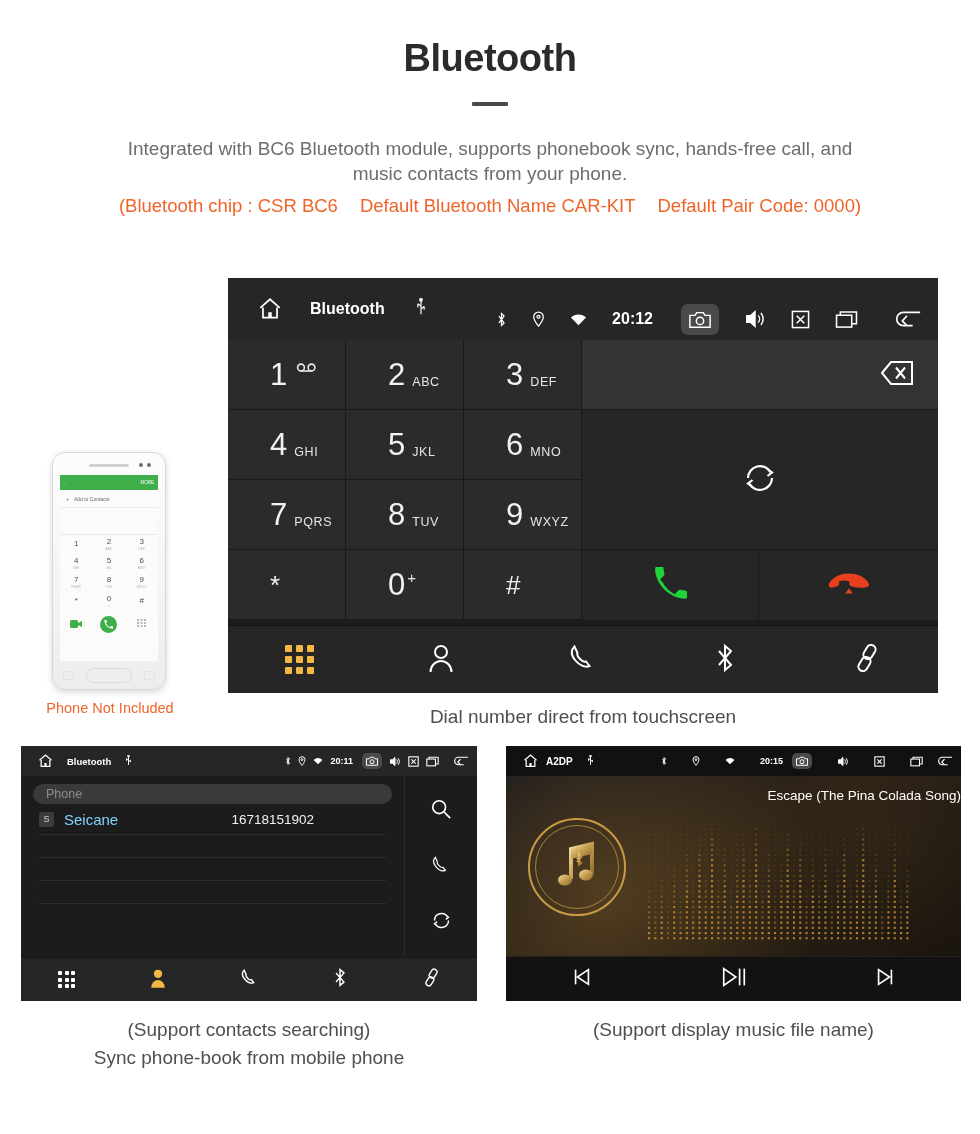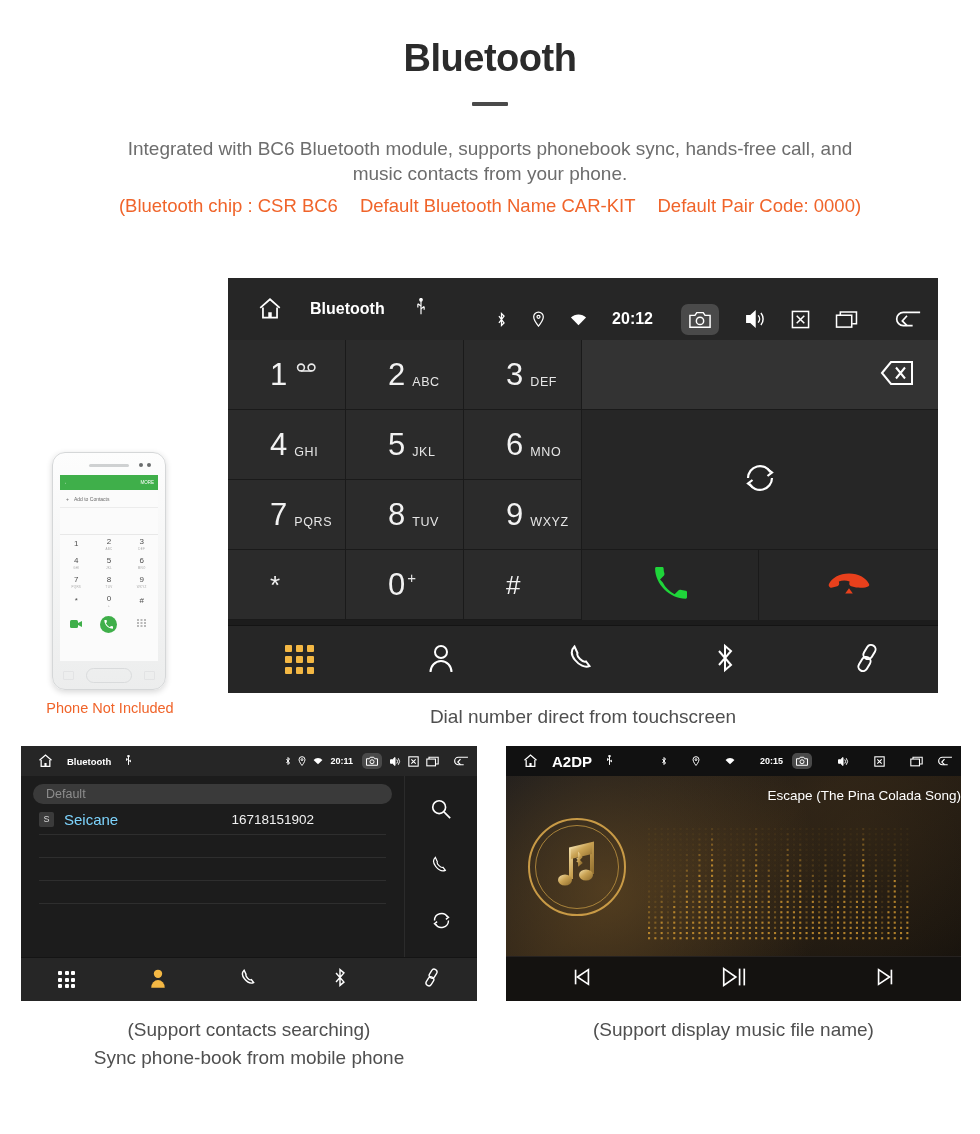--- a/index.html
+++ b/index.html
@@ -245,21 +245,21 @@
     align-items:center;justify-content:space-around;padding:6px 0;
   }
   #contacts-unit .tabbar{height:44px;}
 
   
   #music-unit{
     left:506px;top:746px;width:455px;height:255px;background:#0c0c0c;
   }
   #music-unit .statusbar{height:30px;padding:0 8px;font-size:9px;background:#111111;}
   #music-unit .sb-home{width:32px;display:flex;justify-content:center;}
-  #music-unit .sb-title{font-size:15px;margin-left:6px;}
+  #music-unit .sb-title{font-size:10px;}
   #music-unit .sb-usb{margin-left:14px;}
   #music-unit .sb-right>*{margin-left:25px;}
   #music-unit .cam-hl{padding:3px 4px;margin-left:9px;border-radius:5px;}
   .mu-body{
     position:absolute;left:0;top:30px;right:0;bottom:44px;
     background:
       radial-gradient(circle at 22% 62%, rgba(120,88,40,.55) 0%, rgba(35,26,14,0) 58%),
       radial-gradient(circle at 78% 30%, rgba(70,52,26,.42) 0%, rgba(20,16,10,0) 62%),
       linear-gradient(150deg,#14161c 0%,#251d15 45%,#120f0c 100%);
     overflow:hidden;
@@ -687,21 +687,21 @@
             <path d="M30 4 H12 A7 7 0 0 0 12 18 H22"></path>
             <path d="M16 7.5 L11 13 L16 18"></path>
           </svg>
       </span>
     </div>
   </div>
 
   <div class="ct-body">
     <div class="ct-list">
       <div class="ct-search">
-        <span>Default</span>
+        <span>Phone</span>
       </div>
       <div class="ct-row">
         <span class="ct-initial">S</span>
         <span class="ct-name">Seicane</span>
         <span class="ct-num">16718151902</span>
       </div>
       <div class="ct-empty"></div>
       <div class="ct-empty"></div>
       <div class="ct-empty"></div>
     </div>

